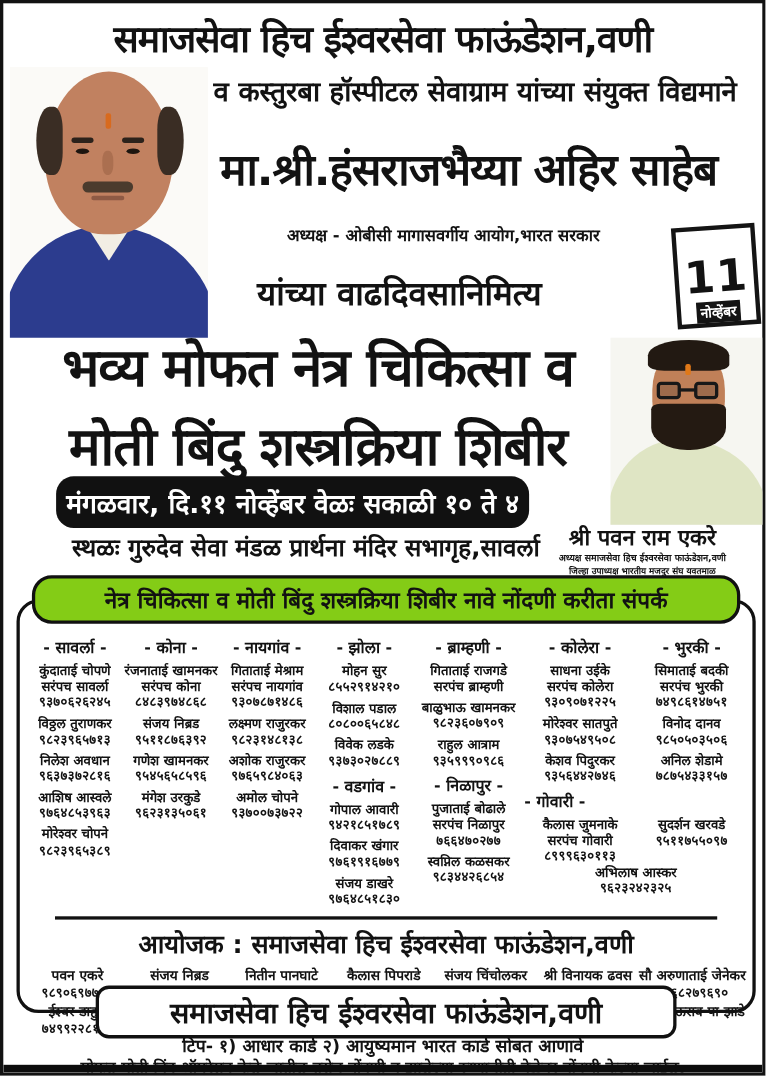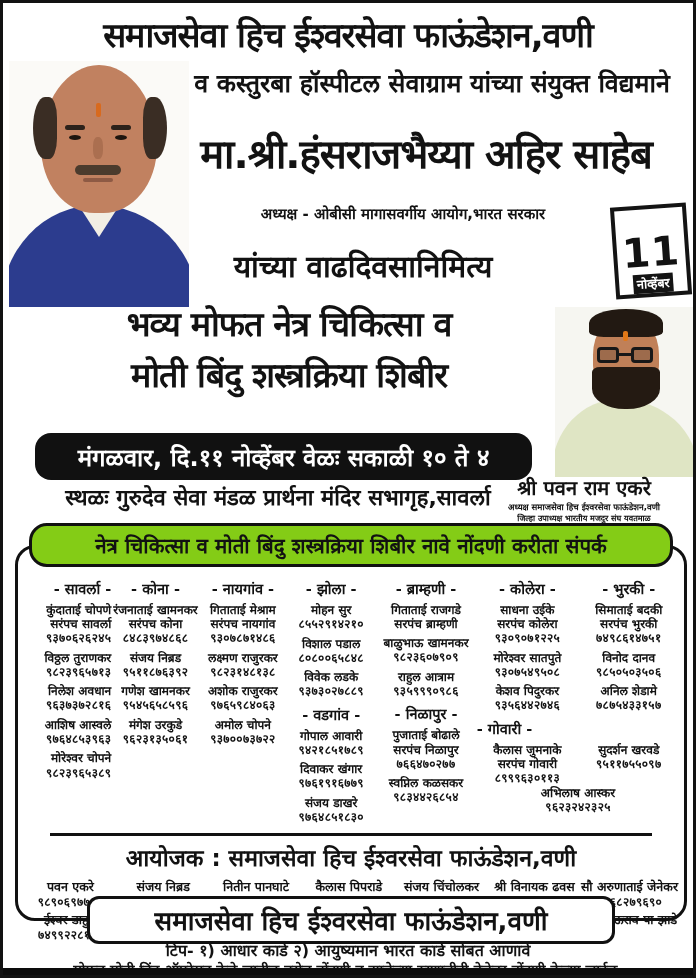--- a/index.html
+++ b/index.html
@@ -30,47 +30,47 @@
   .pl-tilak{position:absolute;left:87px;top:42px;width:5px;height:14px;background:#d86a1e;border-radius:2px;}
   .pl-mustache{position:absolute;left:66px;top:104px;width:46px;height:10px;background:#4b3b2d;border-radius:6px;}
   .pl-mouth{position:absolute;left:74px;top:117px;width:30px;height:4px;background:#8e5a44;border-radius:4px;}
   .pl-body{position:absolute;left:-8px;top:144px;width:198px;height:110px;background:#2c3c8e;border-radius:48% 52% 0 0/92% 95% 0 0;}
   .pl-collar{position:absolute;left:72px;top:148px;width:36px;height:28px;background:#f2eee4;clip-path:polygon(0 0,100% 0,50% 100%);}
 
   .date-badge{left:610px;top:202px;width:76px;height:92px;background:#fff;border:4px solid #141414;transform:rotate(-4deg);display:flex;flex-direction:column;align-items:center;justify-content:flex-end;z-index:3;box-sizing:border-box;}
   .badge-day{font-size:40px;font-weight:800;line-height:1;letter-spacing:1px;}
   .badge-month{background:#141414;color:#fff;font-size:12.5px;font-weight:700;padding:1px 4px;margin-top:2px;white-space:nowrap;max-width:72px;}
 
-  .event-title{top:296px;left:8px;width:556px;font-size:34px;font-weight:800;line-height:1.5;letter-spacing:-1px;}
+  .event-title{top:296px;left:8px;width:556px;font-size:48px;font-weight:800;line-height:1.5;letter-spacing:-1px;}
 
   
   .photo-right{left:552px;top:304px;width:140px;height:170px;background:#f6f6f1;overflow:hidden;}
   .pr-body{position:absolute;left:-3px;top:92px;width:146px;height:80px;background:#dfe5c4;border-radius:46% 54% 0 0/90% 90% 0 0;}
   .pr-head{position:absolute;left:38px;top:8px;width:66px;height:86px;background:#c08058;border-radius:46% 46% 42% 42%;}
   .pr-hair{position:absolute;left:34px;top:2px;width:74px;height:28px;background:#221912;border-radius:50% 50% 20% 20%;}
   .pr-tilak{position:absolute;left:68px;top:24px;width:5px;height:10px;background:#e07818;border-radius:2px;}
   .pr-glass-l{position:absolute;left:42px;top:40px;width:22px;height:16px;border:3px solid #181818;border-radius:4px;background:rgba(50,45,40,.25);box-sizing:border-box;}
   .pr-glass-r{position:absolute;left:76px;top:40px;width:22px;height:16px;border:3px solid #181818;border-radius:4px;background:rgba(50,45,40,.25);box-sizing:border-box;}
   .pr-bridge{position:absolute;left:63px;top:46px;width:14px;height:3px;background:#181818;}
   .pr-beard{position:absolute;left:37px;top:60px;width:68px;height:42px;background:#241a12;border-radius:12% 12% 48% 48%;}
 
-  .schedule{left:32px;top:430px;width:497px;background:#111;color:#fff;border-radius:16px;font-size:24px;font-weight:800;padding:7px 0;white-space:nowrap;}
+  .schedule{left:48px;top:430px;width:430px;background:#111;color:#fff;border-radius:16px;font-size:24px;font-weight:800;padding:7px 0;white-space:nowrap;}
   .venue{top:478px;left:10px;width:530px;font-size:22px;font-weight:800;white-space:nowrap;}
 
   .patron-block{left:470px;top:474px;width:222px;}
   .patron-name{font-size:20px;font-weight:800;line-height:1.1;}
   .patron-t1{font-size:8.5px;font-weight:700;margin-top:2px;}
   .patron-t2{font-size:8px;font-weight:700;}
 
   .contact-heading{left:26px;top:520px;width:644px;border:3px solid #111;border-radius:18px;background:#84cc16;font-size:20.5px;font-weight:800;padding:5px 0;white-space:nowrap;z-index:2;box-sizing:border-box;}
   .big-box{left:12px;top:542px;width:672px;height:376px;border:3px solid #111;border-radius:20px;box-sizing:border-box;padding:30px 6px 0 6px;z-index:1;}
 
   .contact-grid{display:flex;min-height:212px;}
   .ccol{box-sizing:border-box;padding:0 1px;text-align:center;}
-  .w1{flex:0 0 13.5%;text-align:right;} .w2{flex:0 0 13%;} .w3{flex:0 0 13.5%;} .w4{flex:0 0 13.5%;} .w5{flex:0 0 15.5%;} .wpair{flex:0 0 31%;}
+  .w1{flex:0 0 13.5%;} .w2{flex:0 0 13%;} .w3{flex:0 0 13.5%;} .w4{flex:0 0 13.5%;} .w5{flex:0 0 15.5%;} .wpair{flex:0 0 31%;}
   .ctitle{font-size:14.5px;font-weight:800;margin-bottom:5px;white-space:nowrap;}
   .ce{margin-bottom:5px;}
   .cn{font-size:12px;font-weight:800;line-height:1.18;white-space:nowrap;}
   .cp{font-size:12px;font-weight:800;letter-spacing:.3px;line-height:1.2;white-space:nowrap;}
   .pair-row{display:flex;} .pair-row .half{flex:1;text-align:center;}
   .gcenter{text-align:center;}
 
   .section-divider{height:3px;background:#111;margin:4px 26px 5px 26px;}
   .organizers-heading{font-size:23px;font-weight:800;text-align:center;margin:2px 0 6px 0;}
   .orow{display:flex;margin-bottom:3px;}

